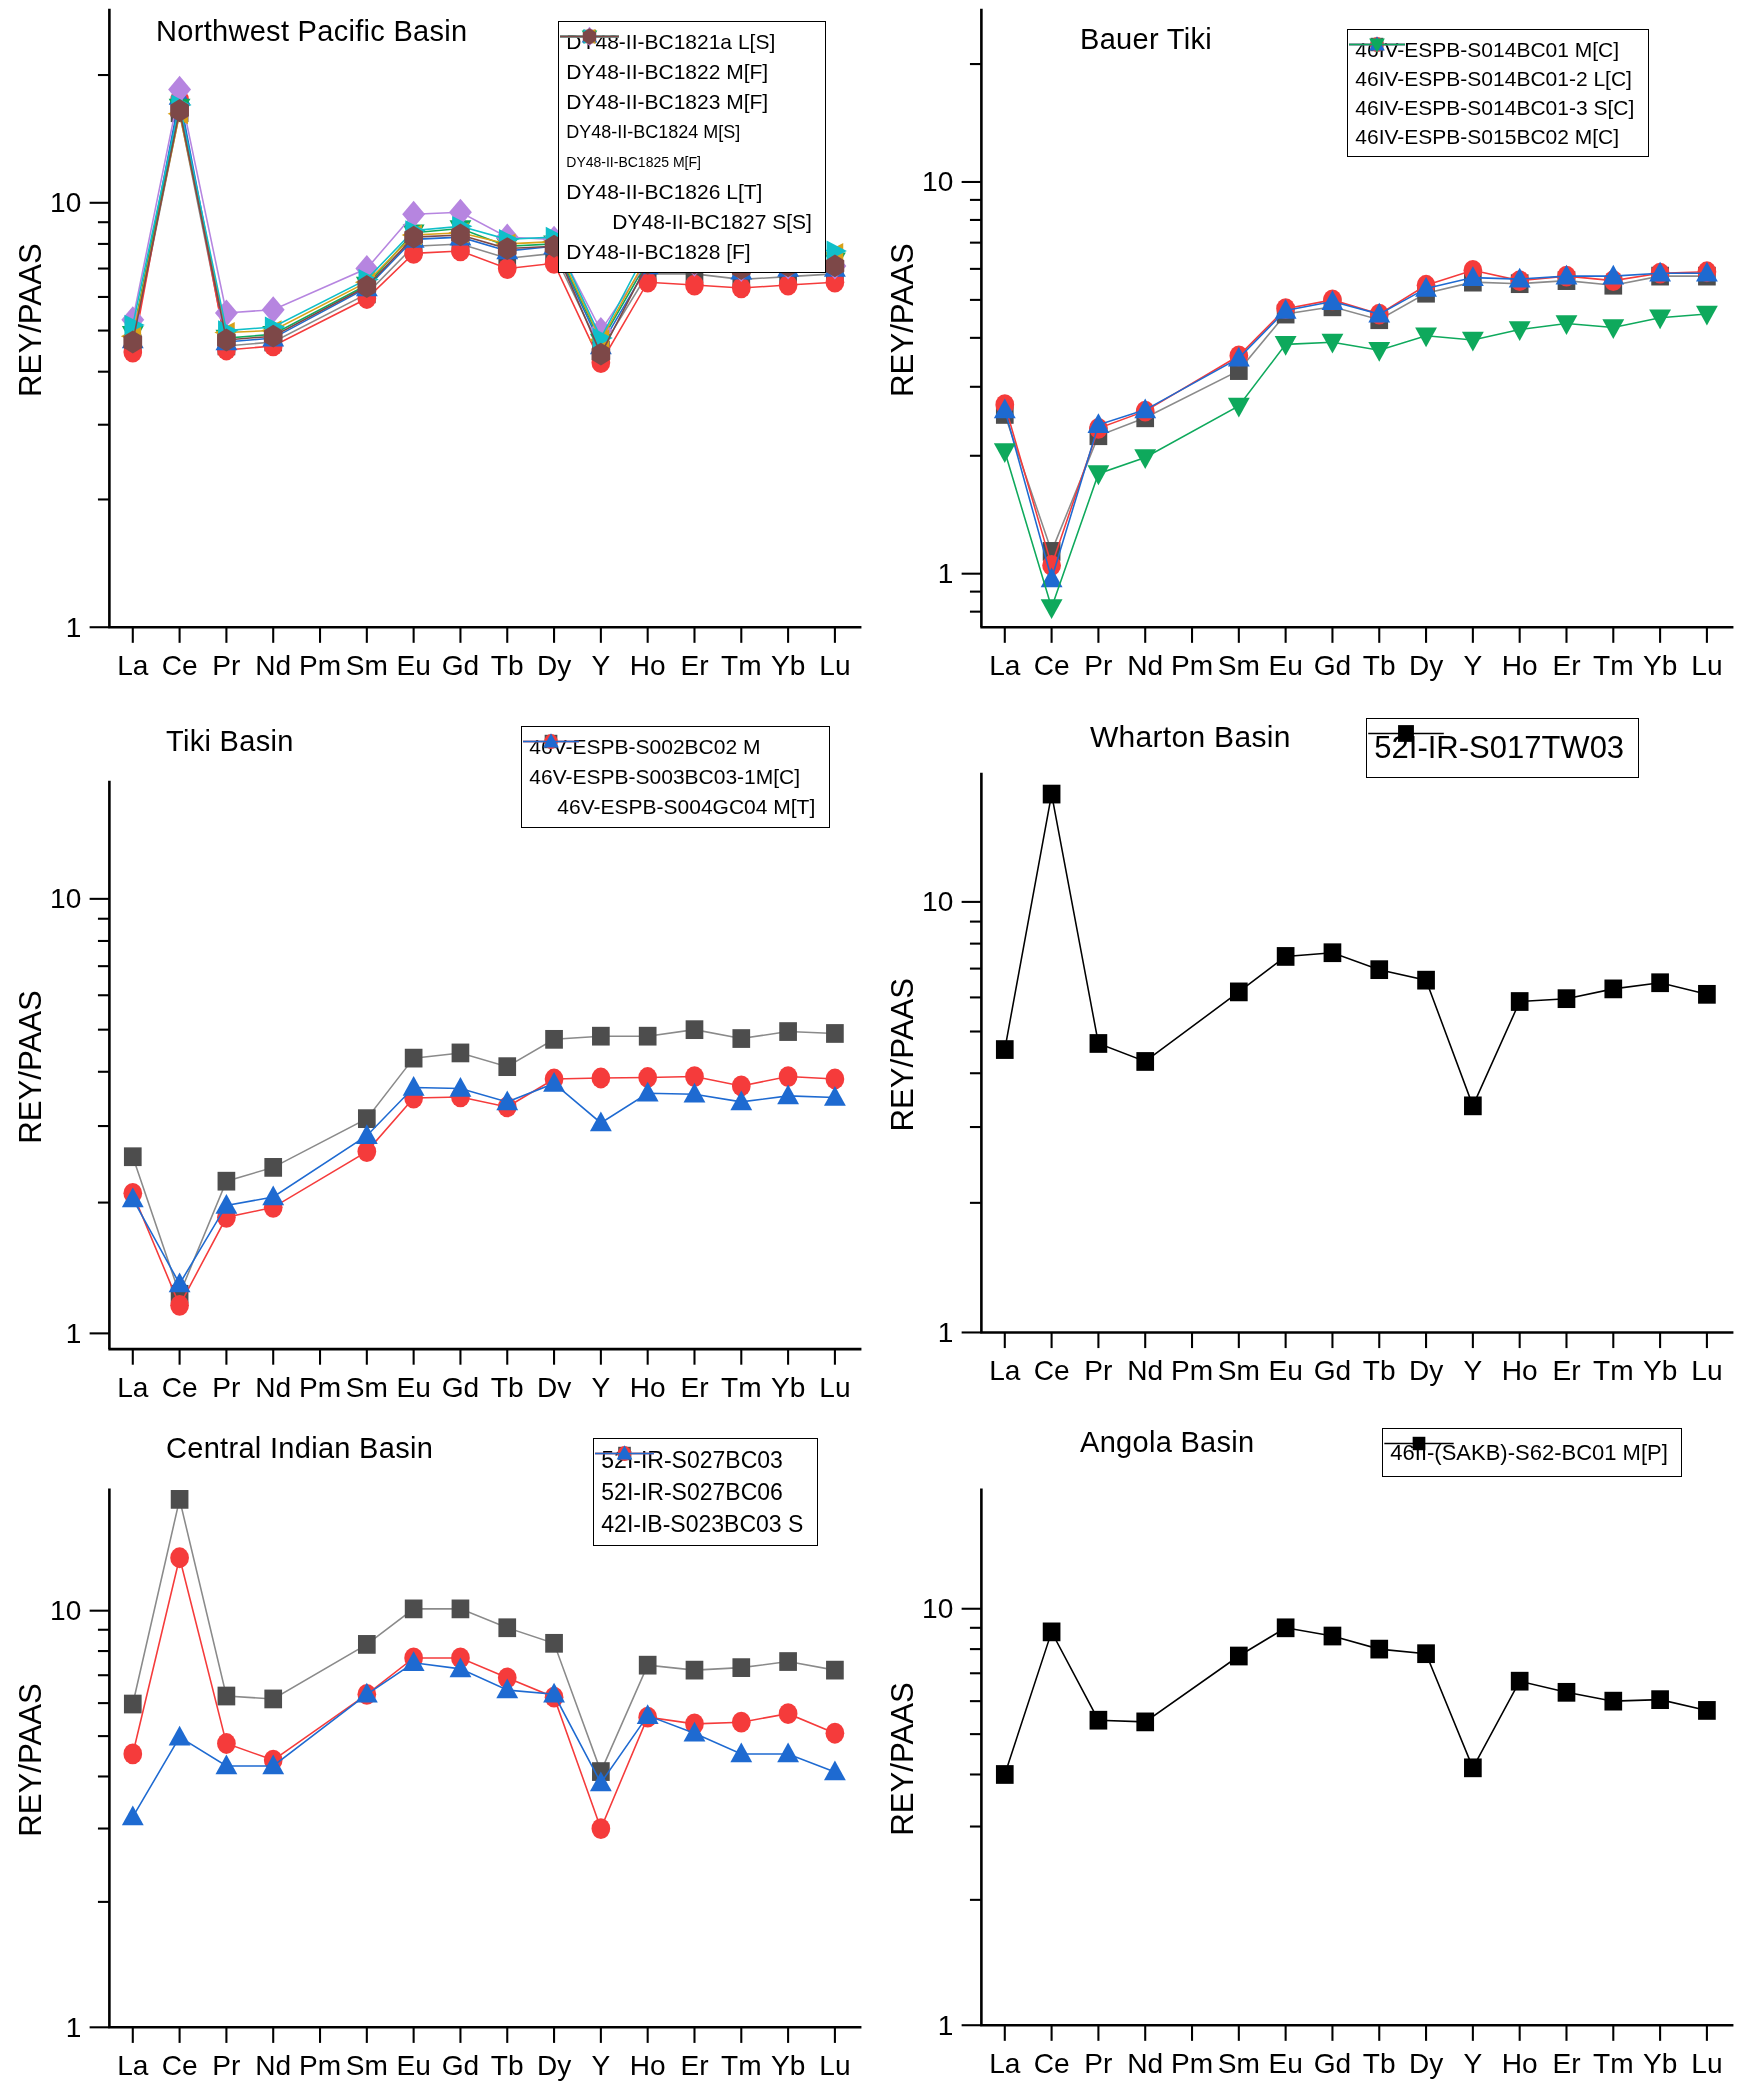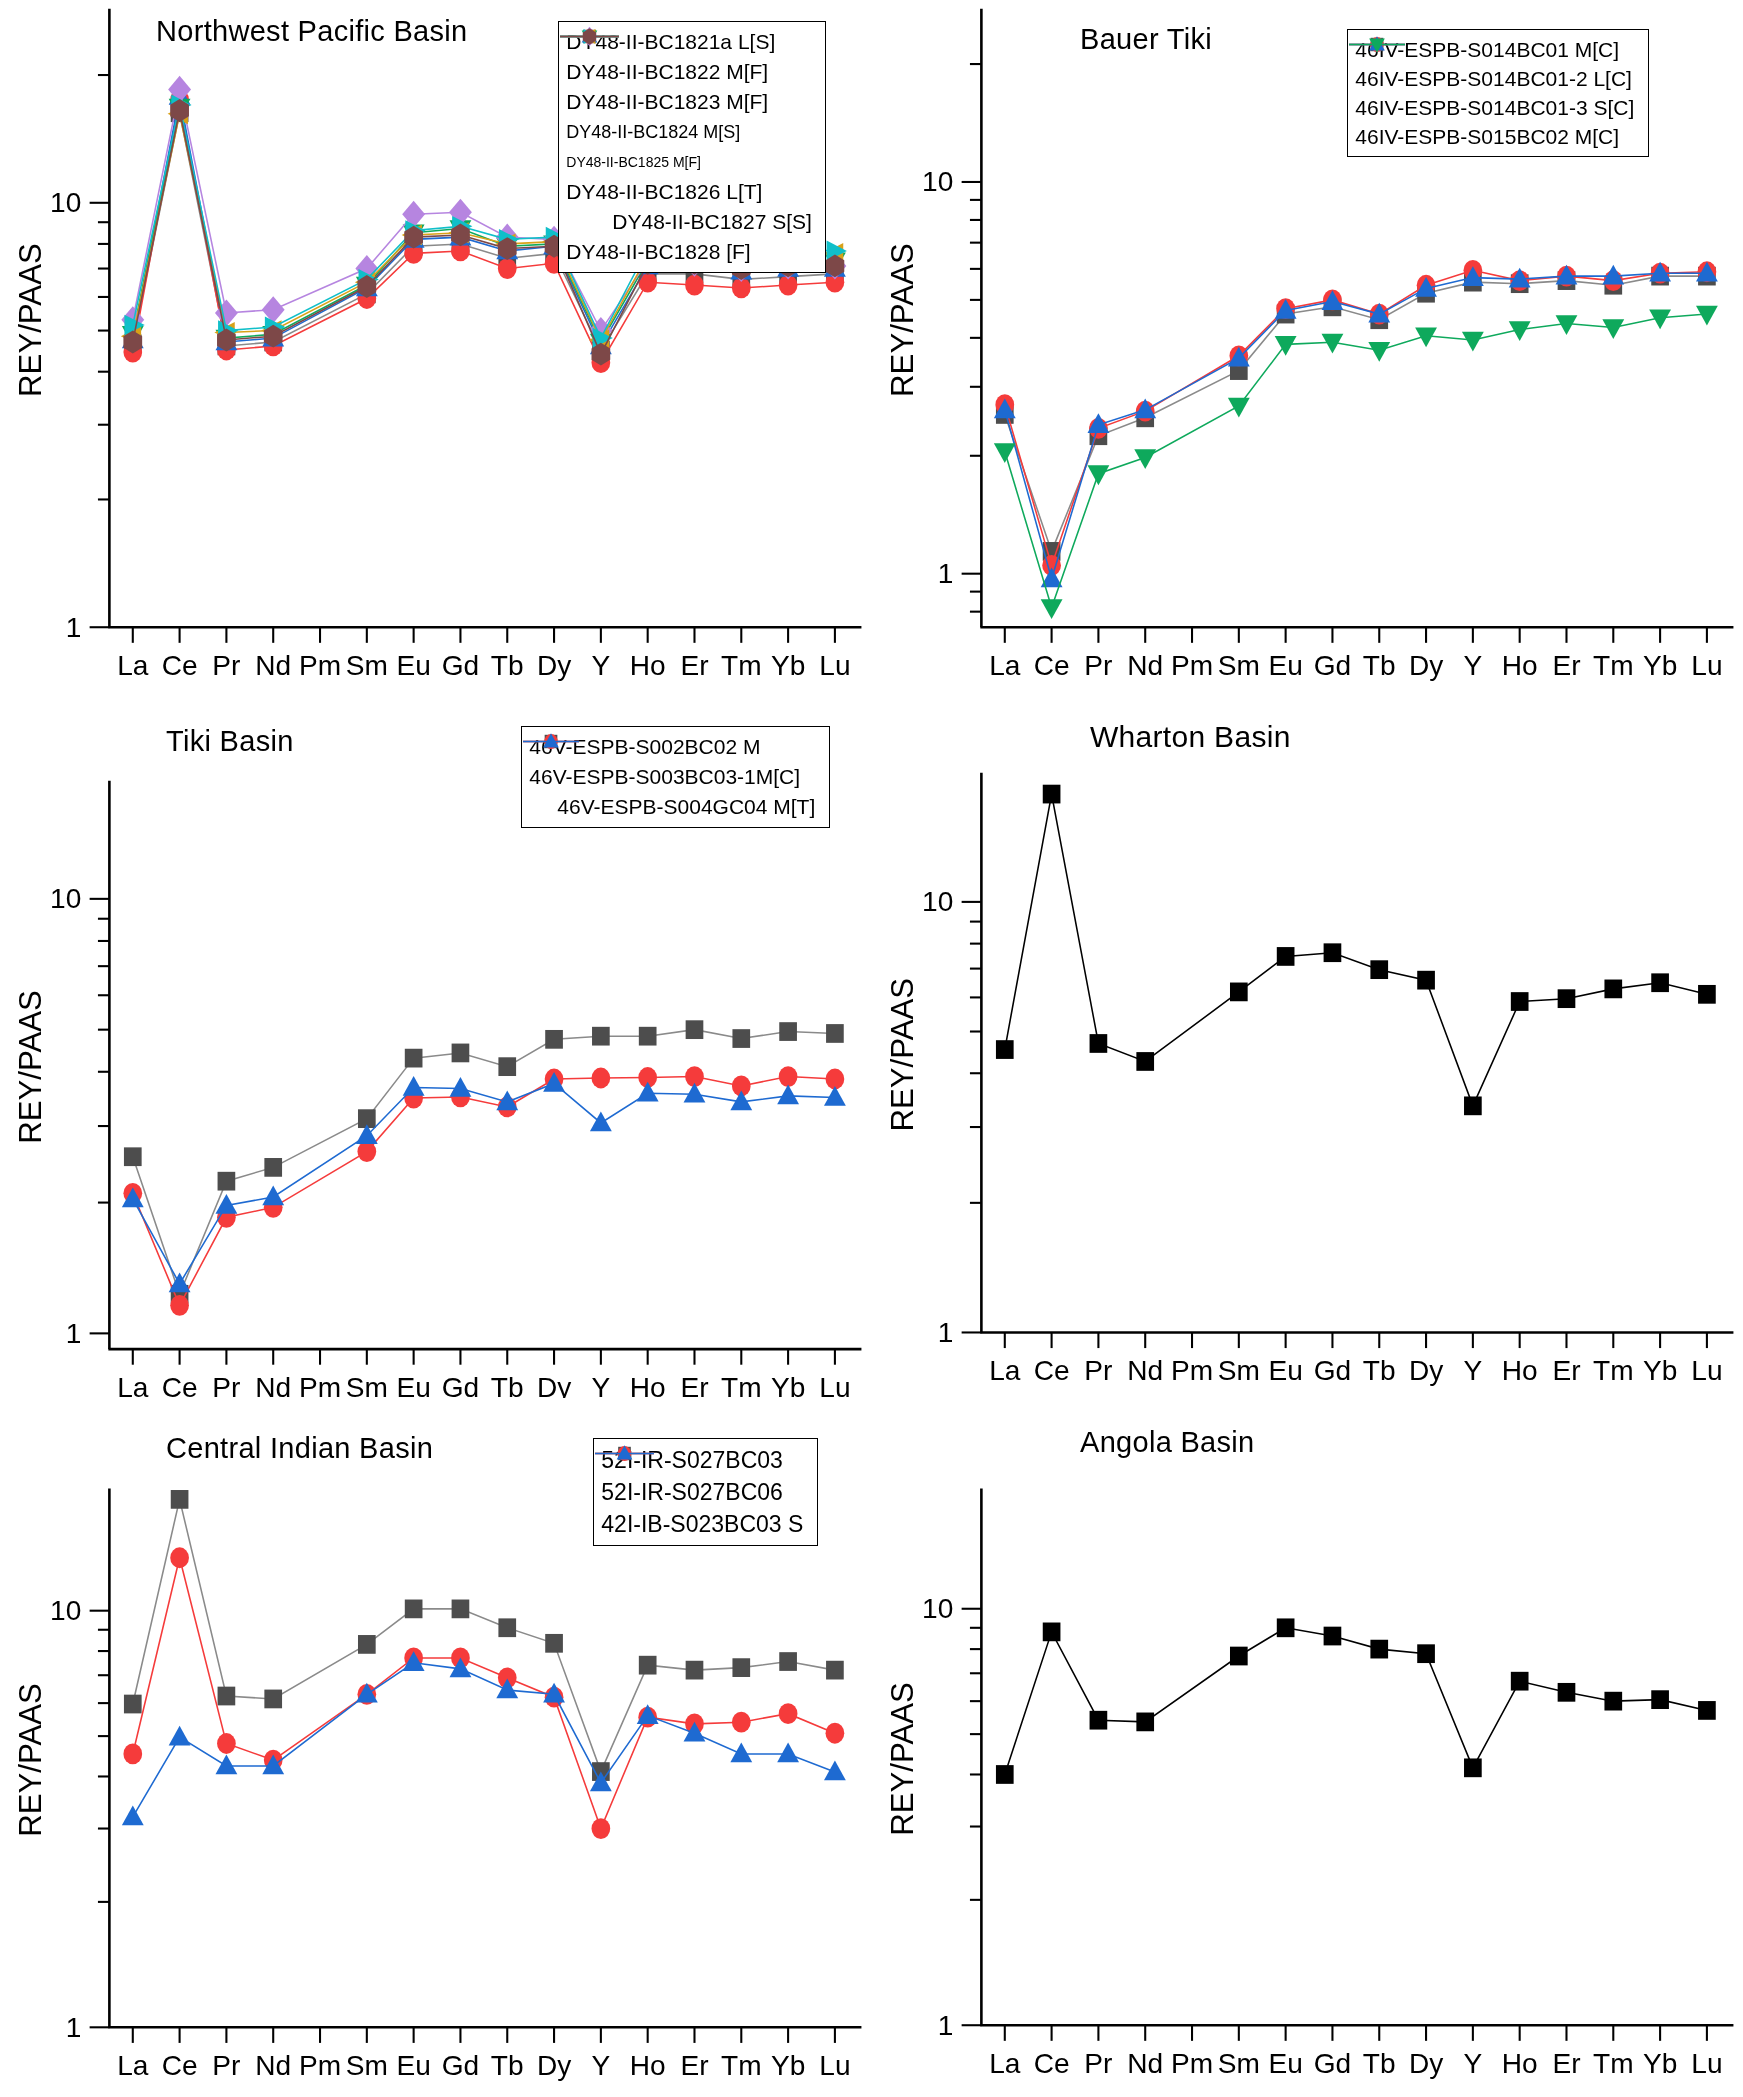--- a/index.html
+++ b/index.html
@@ -643,20 +643,29 @@
           <rect x="1048" y="522.6032490269861" width="34" height="36"></rect>
           <rect x="1138" y="764.251731464291" width="34" height="36"></rect>
           <rect x="1228" y="563.6562268159438" width="34" height="36"></rect>
           <rect x="1318" y="558.1854330806764" width="34" height="36"></rect>
           <rect x="1408" y="539.3813685268331" width="34" height="36"></rect>
           <rect x="1498" y="527.5549907404609" width="34" height="36"></rect>
           <rect x="1588" y="549.8373947458348" width="34" height="36"></rect>
         </g>
       </svg>
       <div class="chart-title" style="left: 218px; top: 21px; font-size: 30px;">Wharton Basin</div>
+      <div class="legend" style="left: 494px; top: 19px; border-width: 1.6px;">
+        <div class="leg-item" style="height: 48px;">
+          <svg width="78" height="29" viewBox="0 0 150 56">
+            <line x1="2" y1="28" x2="148" y2="28" stroke="#000000" stroke-width="3"></line>
+            <rect x="-17" y="-18" width="34" height="36" fill="#000000" transform="translate(75 28) scale(0.9)"></rect>
+          </svg>
+          <span style="font-size: 31px;">52I-IR-S017TW03</span>
+        </div>
+      </div>
     </div>
   <div class="panel" style="left:0;top:1398px">
       <svg width="872" height="699" viewBox="0 0 1676 1344">
         <g stroke="#000" stroke-width="5" fill="none">
           <line x1="210" y1="174" x2="210" y2="1210"></line>
           <line x1="208" y1="1210" x2="1656" y2="1210"></line>
         </g>
         <text x="156" y="1228" font-size="54" text-anchor="end" fill="#000">1</text>
         <text x="156" y="426.9409991927357" font-size="54" text-anchor="end" fill="#000">10</text>
         <g stroke="#000" stroke-width="4">
@@ -854,15 +863,24 @@
           <rect x="1048" y="473.62869932536" width="34" height="36"></rect>
           <rect x="1138" y="693.0795942536479" width="34" height="36"></rect>
           <rect x="1228" y="526.4960188300965" width="34" height="36"></rect>
           <rect x="1318" y="547.9042676942877" width="34" height="36"></rect>
           <rect x="1408" y="564.8722294904062" width="34" height="36"></rect>
           <rect x="1498" y="561.9861197281133" width="34" height="36"></rect>
           <rect x="1588" y="582.7107154717734" width="34" height="36"></rect>
         </g>
       </svg>
       <div class="chart-title" style="left: 208px; top: 28px; font-size: 29px;">Angola Basin</div>
+      <div class="legend" style="left: 510px; top: 30px; border-width: 1.6px;">
+        <div class="leg-item" style="height: 37px;">
+          <svg width="72" height="29" viewBox="0 0 138 56">
+            <line x1="2" y1="28" x2="136" y2="28" stroke="#000000" stroke-width="3"></line>
+            <rect x="-17" y="-18" width="34" height="36" fill="#000000" transform="translate(69 28) scale(0.72)"></rect>
+          </svg>
+          <span style="font-size: 22px;">46II-(SAKB)-S62-BC01 M[P]</span>
+        </div>
+      </div>
     </div>
 </div>
 
 
 </body></html>

